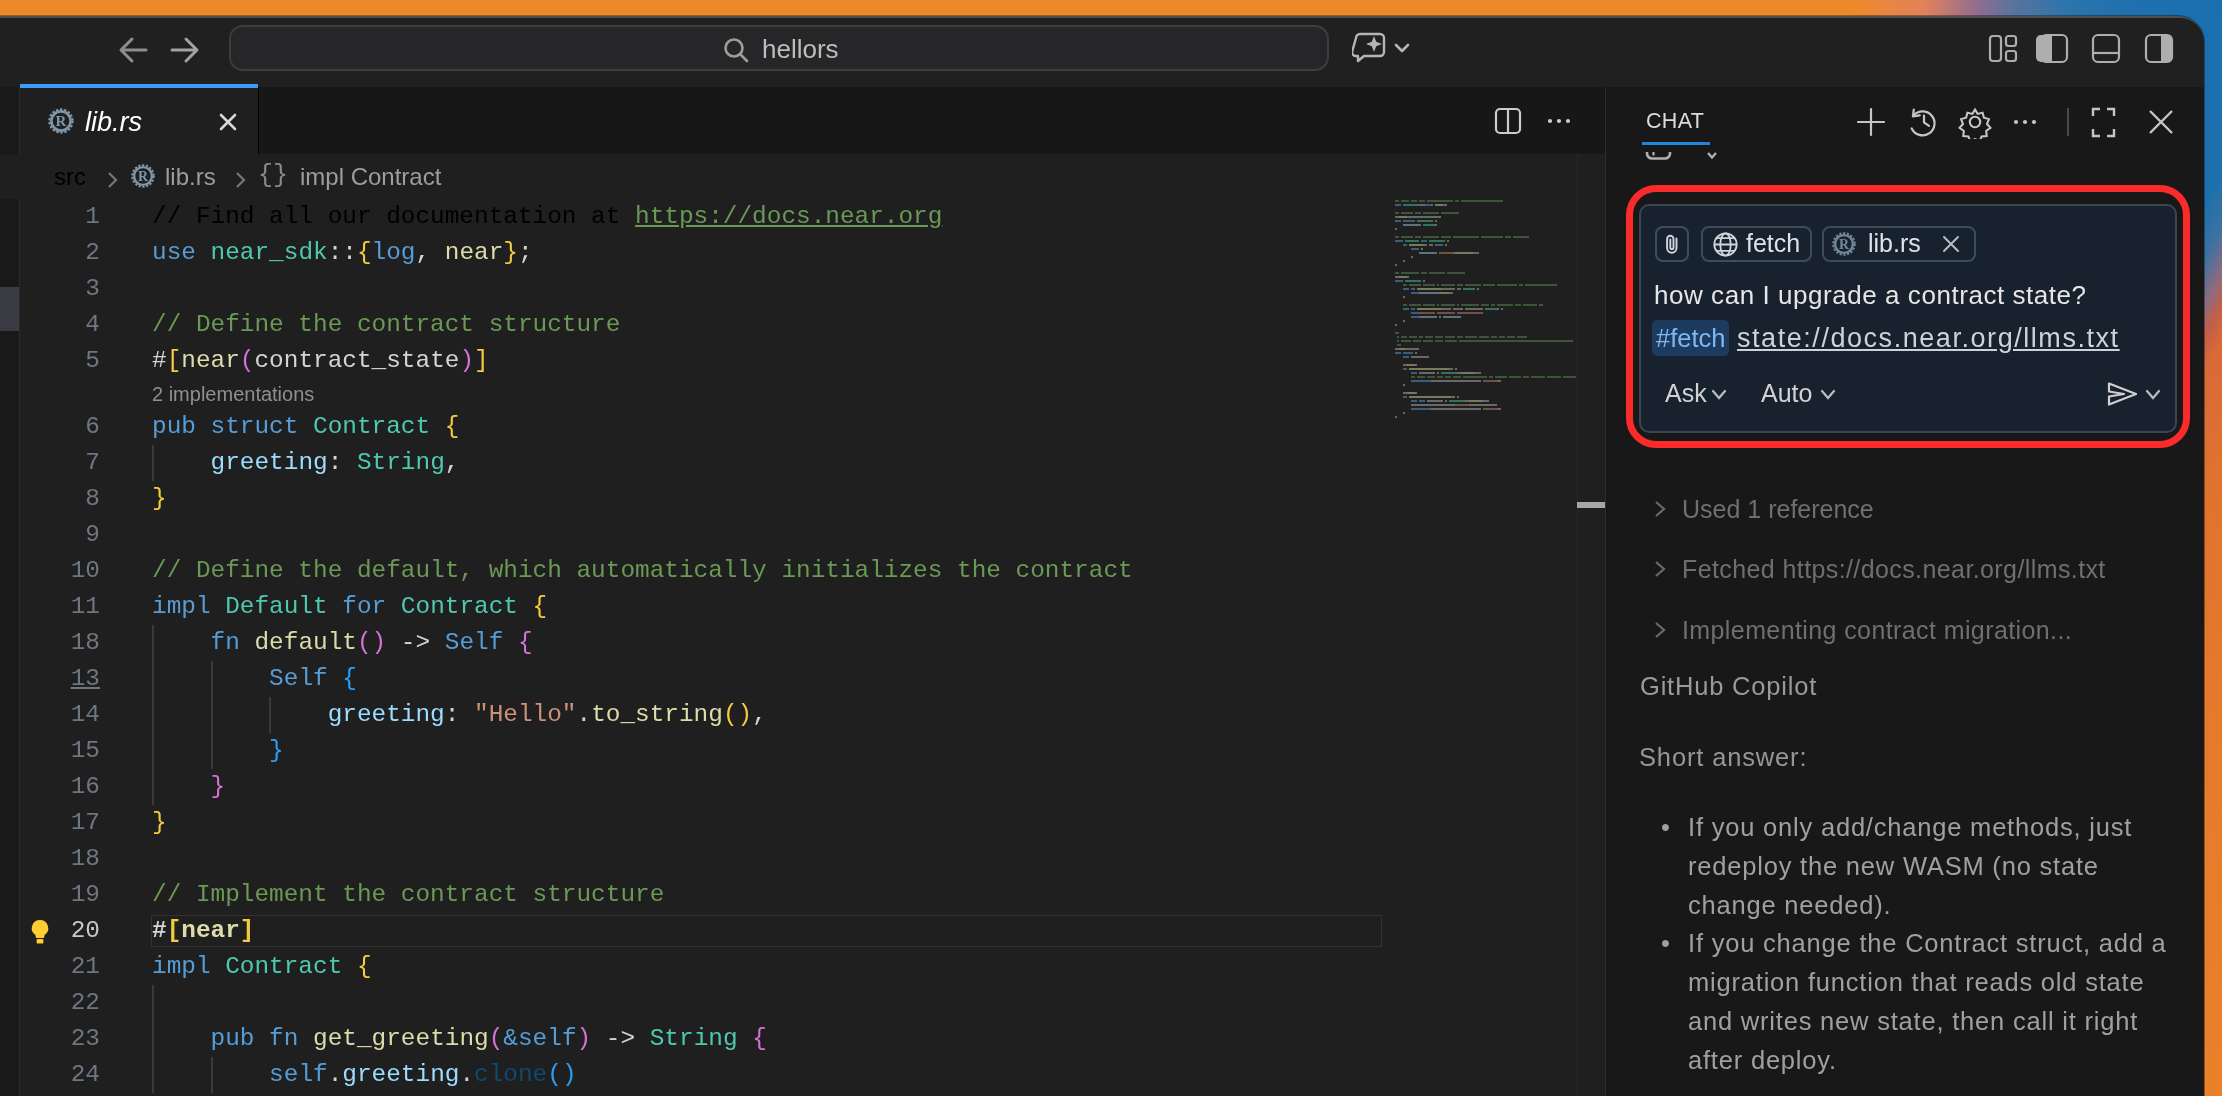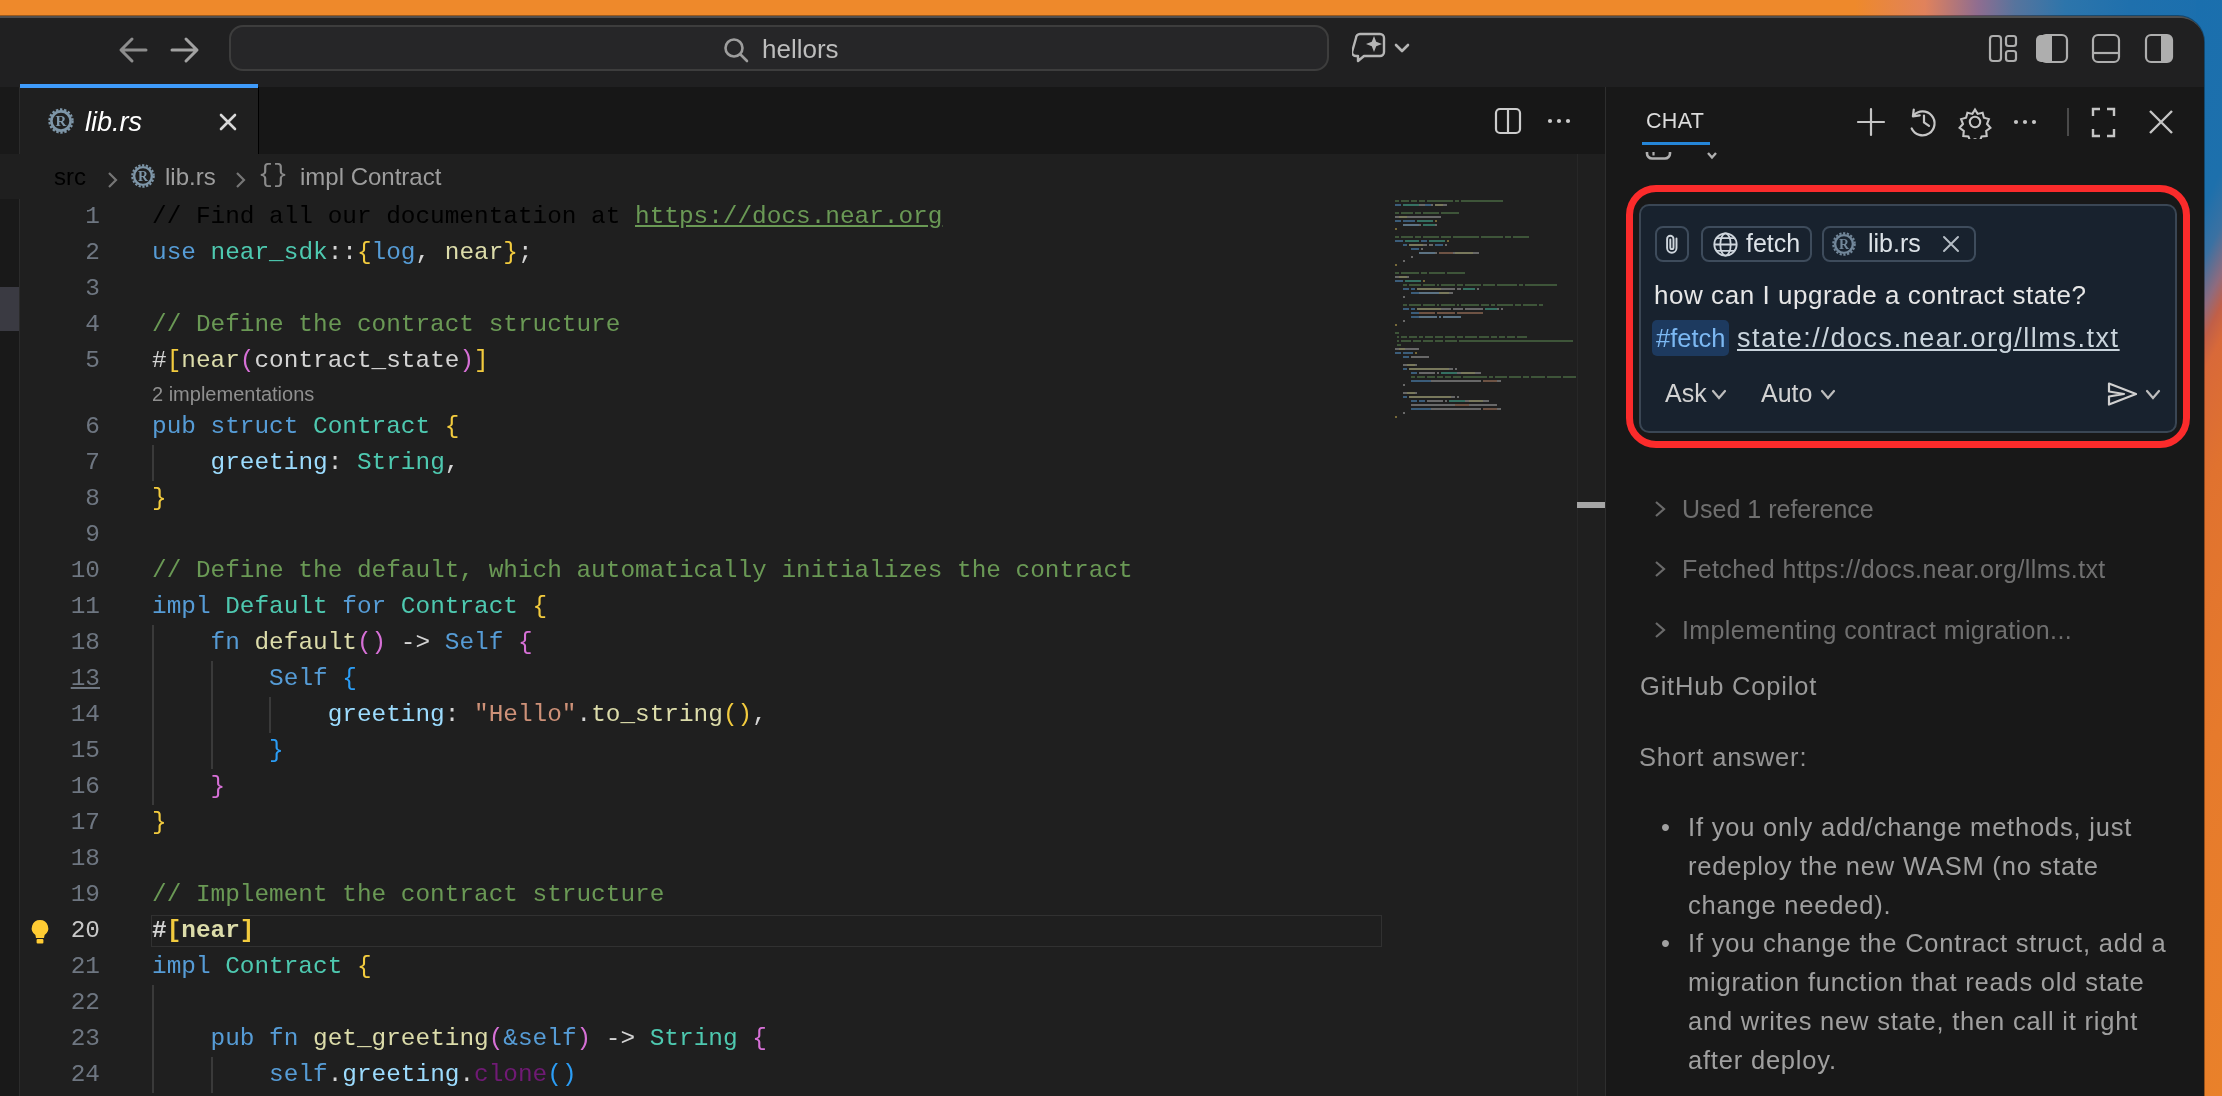--- a/index.html
+++ b/index.html
@@ -162,21 +162,21 @@
 <div style="position:absolute;left:152px;top:697px;height:36px;line-height:36px;white-space:pre;"><span style="color:#D4D4D4;">            </span><span style="color:#9CDCFE;">greeting</span><span style="color:#D4D4D4;">: </span><span style="color:#CE9178;">"Hello"</span><span style="color:#D4D4D4;">.</span><span style="color:#DCDCAA;">to_string</span><span style="color:#F2CB3E;">()</span><span style="color:#D4D4D4;">,</span></div>
 <div style="position:absolute;left:152px;top:733px;height:36px;line-height:36px;white-space:pre;"><span style="color:#D4D4D4;">        </span><span style="color:#2B9DF5;">}</span></div>
 <div style="position:absolute;left:152px;top:769px;height:36px;line-height:36px;white-space:pre;"><span style="color:#D4D4D4;">    </span><span style="color:#D670D6;">}</span></div>
 <div style="position:absolute;left:152px;top:805px;height:36px;line-height:36px;white-space:pre;"><span style="color:#F2CB3E;">}</span></div>
 <div style="position:absolute;left:152px;top:841px;height:36px;line-height:36px;white-space:pre;"></div>
 <div style="position:absolute;left:152px;top:877px;height:36px;line-height:36px;white-space:pre;"><span style="color:#6A9955;">// Implement the contract structure</span></div>
 <div style="position:absolute;left:152px;top:913px;height:36px;line-height:36px;white-space:pre;font-weight:bold;"><span style="color:#D4D4D4;">#</span><span style="color:#F2CB3E;">[</span><span style="color:#DCDCAA;">near</span><span style="color:#F2CB3E;">]</span></div>
 <div style="position:absolute;left:152px;top:949px;height:36px;line-height:36px;white-space:pre;"><span style="color:#569CD6;">impl </span><span style="color:#4EC9B0;">Contract </span><span style="color:#F2CB3E;">{</span></div>
 <div style="position:absolute;left:152px;top:985px;height:36px;line-height:36px;white-space:pre;"><span style="color:#D4D4D4;">    </span></div>
 <div style="position:absolute;left:152px;top:1021px;height:36px;line-height:36px;white-space:pre;"><span style="color:#D4D4D4;">    </span><span style="color:#569CD6;">pub fn </span><span style="color:#DCDCAA;">get_greeting</span><span style="color:#D670D6;">(</span><span style="color:#569CD6;">&amp;self</span><span style="color:#D670D6;">)</span><span style="color:#D4D4D4;"> -&gt; </span><span style="color:#4EC9B0;">String </span><span style="color:#D670D6;">{</span></div>
-<div style="position:absolute;left:152px;top:1057px;height:36px;line-height:36px;white-space:pre;"><span style="color:#D4D4D4;">        </span><span style="color:#569CD6;">self</span><span style="color:#D4D4D4;">.</span><span style="color:#9CDCFE;">greeting</span><span style="color:#D4D4D4;">.</span><span style="color:#701a75;">clone</span><span style="color:#2B9DF5;">()</span></div>
+<div style="position:absolute;left:152px;top:1057px;height:36px;line-height:36px;white-space:pre;"><span style="color:#D4D4D4;">        </span><span style="color:#569CD6;">self</span><span style="color:#D4D4D4;">.</span><span style="color:#9CDCFE;">greeting</span><span style="color:#D4D4D4;">.</span><span style="color:#0c4a6e;">clone</span><span style="color:#2B9DF5;">()</span></div>
 </div>
 
 <svg style="position:absolute;left:0;top:0;" width="2222" height="1096">
     <rect x="1395.0" y="200.0" width="4.0" height="2.0" fill="#547a4b" fill-opacity="0.6"></rect>
     <rect x="1401.0" y="200.0" width="8.0" height="2.0" fill="#547a4b" fill-opacity="0.6"></rect>
     <rect x="1411.0" y="200.0" width="6.0" height="2.0" fill="#547a4b" fill-opacity="0.6"></rect>
     <rect x="1419.0" y="200.0" width="6.0" height="2.0" fill="#547a4b" fill-opacity="0.6"></rect>
     <rect x="1427.0" y="200.0" width="26.0" height="2.0" fill="#547a4b" fill-opacity="0.6"></rect>
     <rect x="1455.0" y="200.0" width="4.0" height="2.0" fill="#547a4b" fill-opacity="0.6"></rect>
     <rect x="1461.0" y="200.0" width="42.0" height="2.0" fill="#547a4b" fill-opacity="0.6"></rect>

